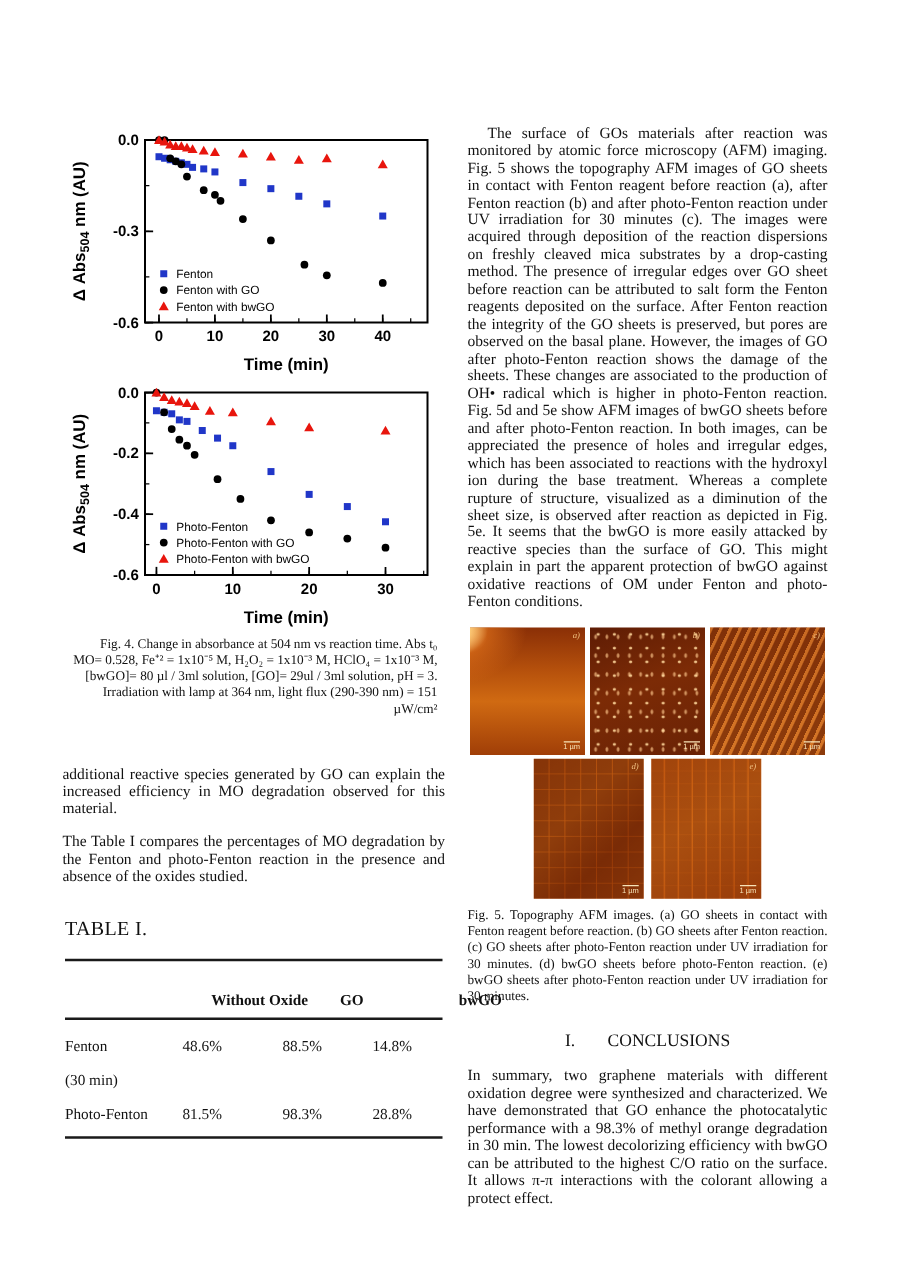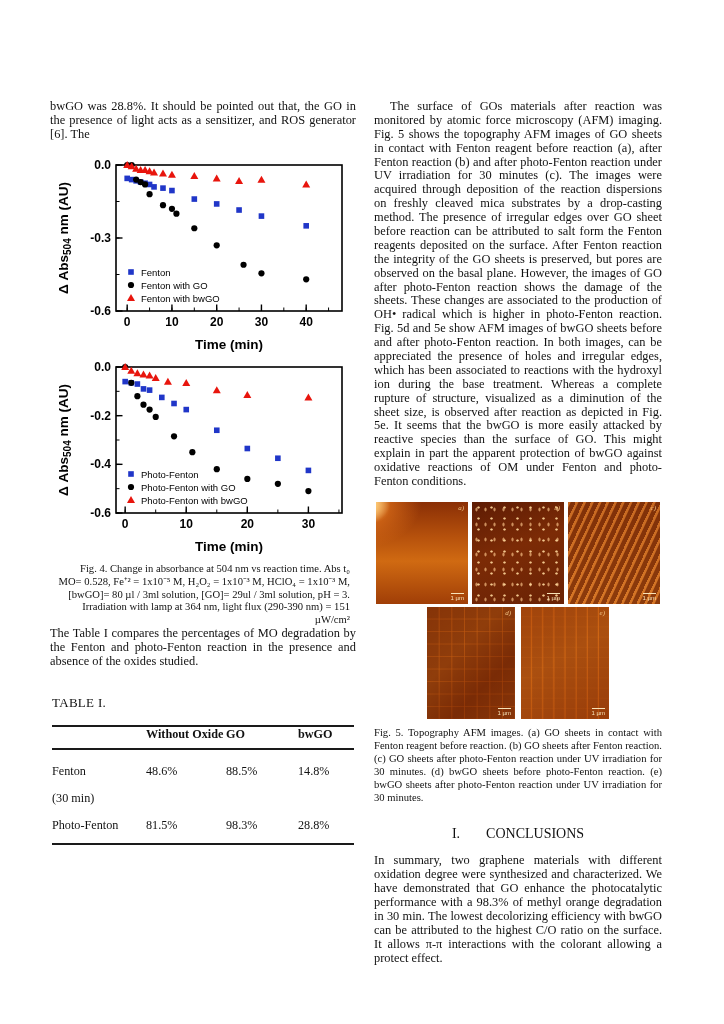--- a/index.html
+++ b/index.html
@@ -10,24 +10,24 @@
   .col-right{width:288px;flex:0 0 288px;}
   p.body{font-size:12.4px;line-height:1.12;text-align:justify;margin:0 0 13px 0;}
   p.body.indent{text-indent:16px;}
   .fig-chart{margin:2px 0 0 2px;}
   svg.chart{display:block;}
   .tick{font:bold 12px "Liberation Sans",sans-serif;fill:#000;}
   .axlabel{font:bold 13.5px "Liberation Sans",sans-serif;fill:#000;}
   .leg{font:9.5px "Liberation Sans",sans-serif;fill:#000;}
   .caption{font-size:10.6px;line-height:1.22;text-align:right;margin:6px 6px 0 6px;}
   .caption-j{font-size:10.6px;line-height:1.22;text-align:justify;margin:8px 0 0 0;}
-  .table-title{font-size:13px;letter-spacing:.3px;margin:26px 0 14px 2px;}
+  .table-title{font-size:16px;letter-spacing:.3px;margin:26px 0 14px 2px;}
   .ptable{margin:6px 2px 0 2px;font-size:12.2px;}
   .t-row{display:grid;grid-template-columns:94px 80px 72px 1fr;align-items:start;}
-  .t-head{border-top:2px solid #1a1a1a;border-bottom:2px solid #1a1a1a;padding:0 0 6px 0;}
+  .t-head{border-top:2px solid #1a1a1a;border-bottom:2px solid #1a1a1a;padding:24px 0 6px 0;gap:23px;}
   .t-head .th{font-weight:bold;}
   .t-body{border-bottom:2px solid #1a1a1a;padding:4px 0 10px 0;}
   .t-cell{padding:10px 0 0 0;}
   .t-dur{padding:12px 0 2px 0;}
   .sec-heading{font-style:italic;font-size:12.6px;margin:2px 0 12px 2px;}
   .sec-heading .sec-letter{margin-right:12px;}
   .conc-heading{text-align:center;font-size:14px;margin:22px 0 12px 0;}
   .conc-heading .sec-num{margin-right:26px;}
   
   .afm-fig{margin:10px 0 0 0;}
@@ -61,21 +61,20 @@
      linear-gradient(150deg,#c2560e 0%,#cf6614 45%,#b54b0b 100%);
      background-size:10px 10px,100% 100%;background-repeat:space,no-repeat;}
 </style>
 </head>
 <body>
 
 <div class="page">
   <div class="cols">
 
     <div class="col-left">
-      <p class="body">bwGO was 28.8%. It should be pointed out that, the GO in the presence of light acts as a sensitizer, and ROS generator [6]. The</p>
 
       <div class="fig-chart">
         <svg class="chart" width="302" height="200">
             <rect x="64" y="10" width="226" height="146" fill="#fff" stroke="#000" stroke-width="1.6"></rect>
             <line x1="75.1881188118812" y1="156" x2="75.1881188118812" y2="152.5" stroke="#000"></line>
             <line x1="97.56435643564356" y1="156" x2="97.56435643564356" y2="152.5" stroke="#000"></line>
             <line x1="119.94059405940594" y1="156" x2="119.94059405940594" y2="152.5" stroke="#000"></line>
             <line x1="142.31683168316832" y1="156" x2="142.31683168316832" y2="152.5" stroke="#000"></line>
             <line x1="164.69306930693068" y1="156" x2="164.69306930693068" y2="152.5" stroke="#000"></line>
             <line x1="187.06930693069307" y1="156" x2="187.06930693069307" y2="152.5" stroke="#000"></line>
@@ -231,20 +230,21 @@
             <text x="89" y="120.5" class="leg">Photo-Fenton</text>
             <circle cx="79" cy="130" r="3.1" fill="#000000"></circle>
             <text x="89" y="133.5" class="leg">Photo-Fenton with GO</text>
             <path d="M79,139.1 L83,146.1 L75,146.1 Z" fill="#e8150d"></path>
             <text x="89" y="146.5" class="leg">Photo-Fenton with bwGO</text>
           </svg>
       </div>
 
       <div class="caption">Fig. 4. Change in absorbance at 504 nm vs reaction time. Abs t₀ MO= 0.528, Fe⁺² = 1x10⁻⁵ M, H₂O₂ = 1x10⁻³ M, HClO₄ = 1x10⁻³ M, [bwGO]= 80 µl / 3ml solution, [GO]= 29ul / 3ml solution, pH = 3. Irradiation with lamp at 364 nm, light flux (290-390 nm) = 151 µW/cm²</div>
 
+      <p class="body" style="margin-top:38px;">additional reactive species generated by GO can explain the increased efficiency in MO degradation observed for this material.</p>
       <p class="body">The Table I compares the percentages of MO degradation by the Fenton and photo-Fenton reaction in the presence and absence of the oxides studied.</p>
 
       <div class="table-title">TABLE I.</div>
 
       <div class="ptable">
         <div class="t-row t-head">
           <span class="t-c0"></span>
           <span class="th">Without Oxide</span>
           <span class="th">GO</span>
           <span class="th">bwGO</span>

